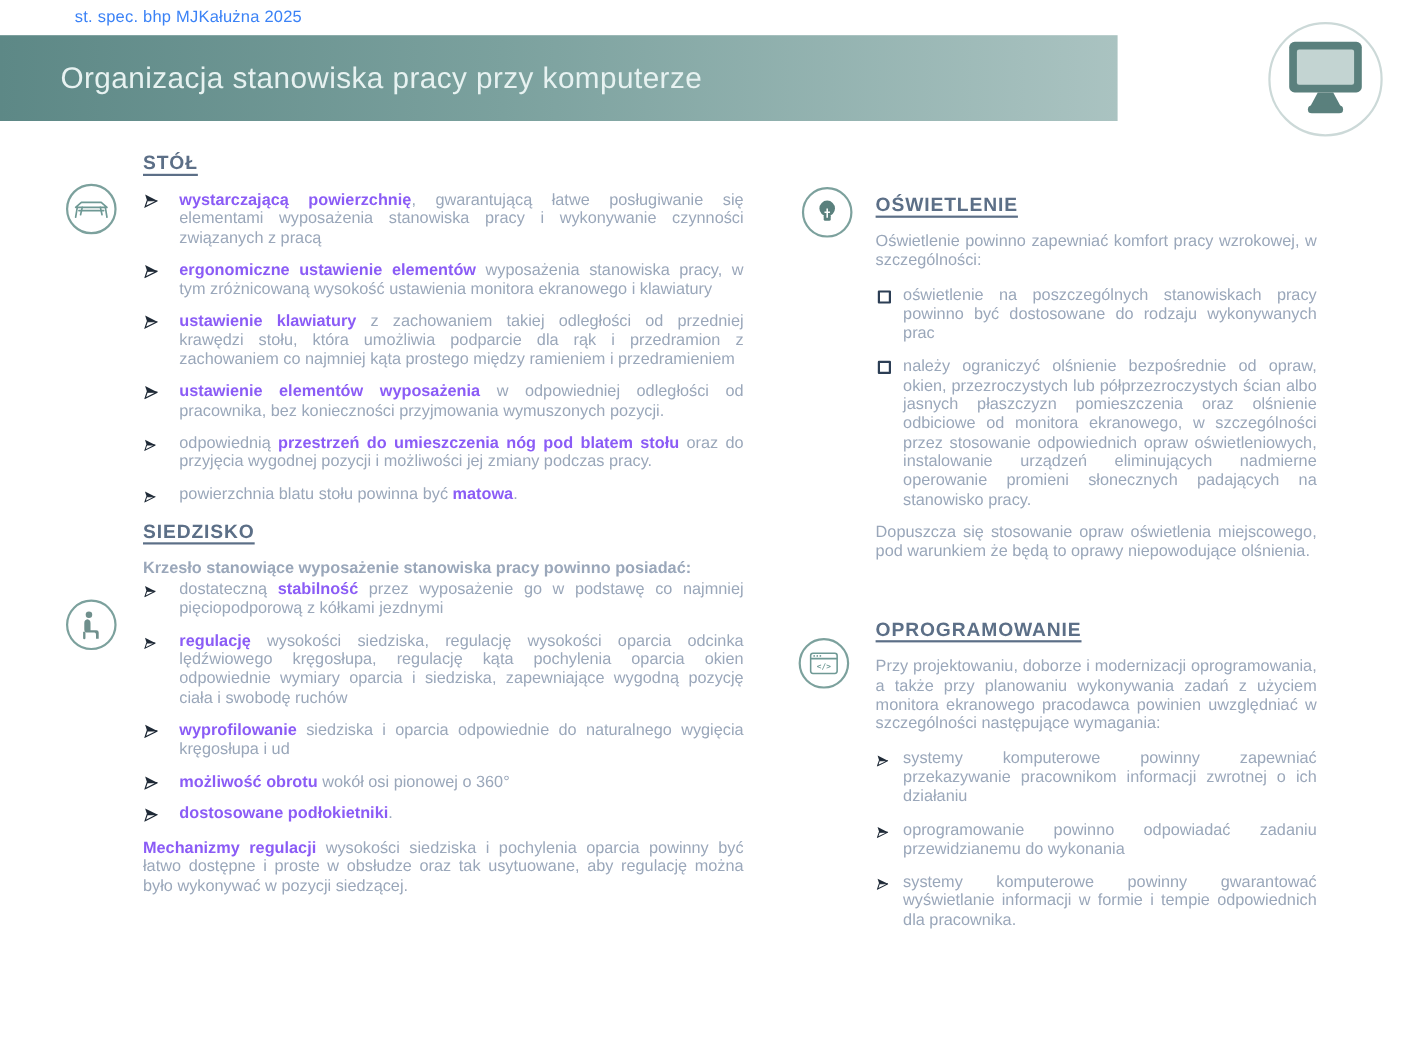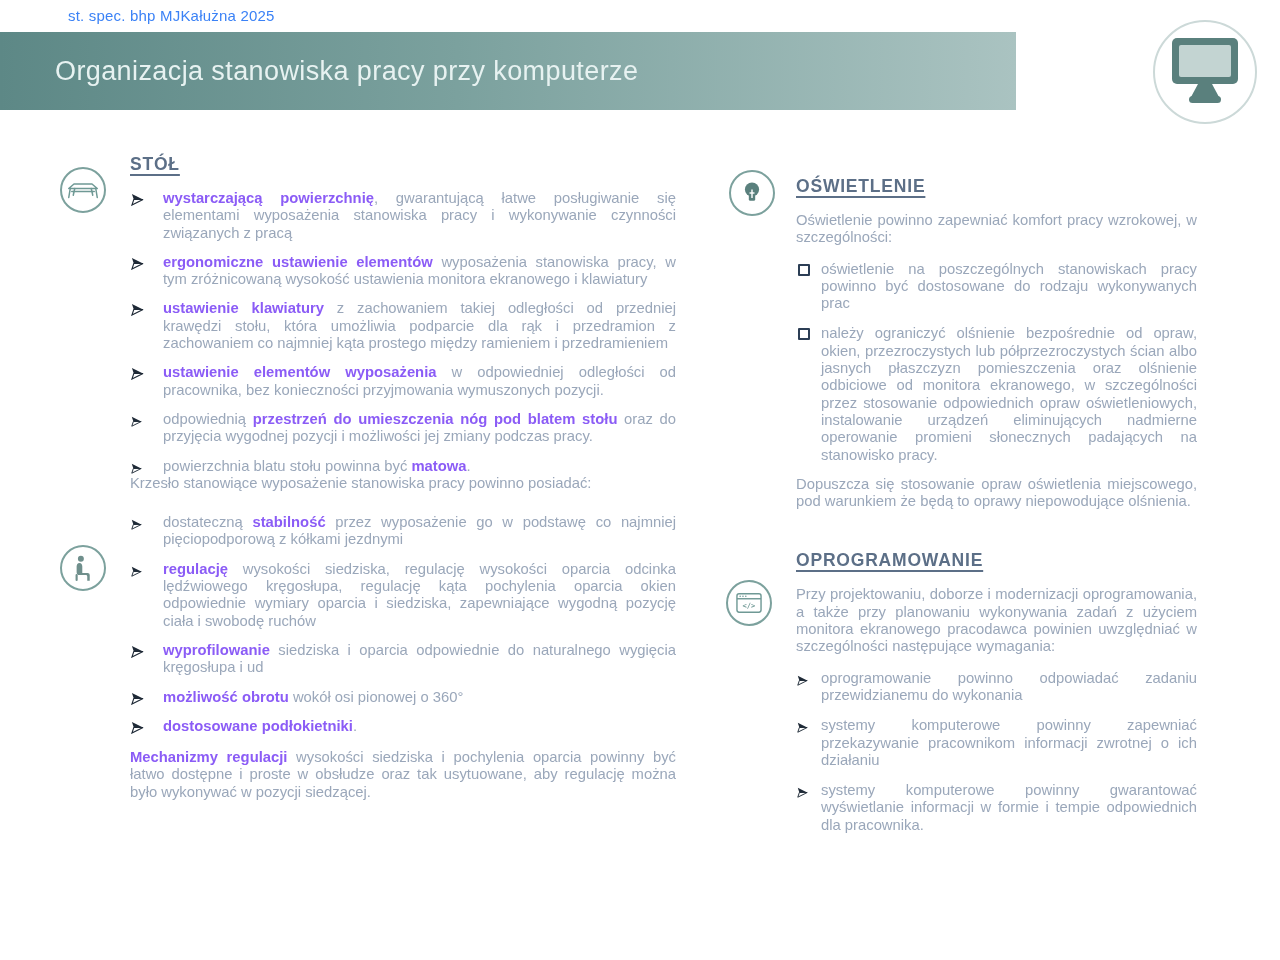--- a/index.html
+++ b/index.html
@@ -31,34 +31,34 @@
     position:absolute;width:46px;height:46px;border-radius:50%;
     border:2px solid #7ca19d;box-sizing:border-box;background:#ffffff;
     display:flex;align-items:center;justify-content:center;
   }
   .ic-table{left:60px;top:167px;}
   .ic-chair{left:60px;top:545px;}
   .ic-bulb{left:729px;top:170px;}
   .ic-code{left:726px;top:580px;}
   
   .col{position:absolute;}
-  .col-left{left:130px;top:154px;width:546px;}
+  .col-left{left:130px;top:138px;width:546px;}
   .col-right{left:796px;top:176px;width:401px;}
   h2{
     margin:0 0 15px 0;font-size:17.5px;font-weight:bold;color:#5c6f87;letter-spacing:.8px;
     text-decoration:underline;text-underline-offset:4px;text-decoration-thickness:1.5px;
   }
   .sec-siedzisko h2{margin-top:14px;}
-  .sec-oprogramowanie h2{margin-top:40px;}
+  .sec-oprogramowanie h2{margin-top:52px;}
   p{margin:0;}
   .txt{
     font-size:14.8px;line-height:17.3px;color:#9aa7ba;text-align:justify;
   }
   .intro{margin:0 0 16px 0;}
-  .sec-siedzisko .intro{margin-bottom:22px;}
+  .sec-siedzisko .intro{margin-bottom:2px;font-weight:bold;}
   .col-right .intro{margin-bottom:14px;}
   .outro{margin-top:14px;}
   .col-right .outro{margin-top:12px;}
   ul{list-style:none;margin:0;padding:0;}
   li{position:relative;padding-left:33px;margin-bottom:12px;}
   .col-right li{padding-left:25px;margin-bottom:13px;}
   li:last-child{margin-bottom:0;}
   .mk{position:absolute;left:1px;top:2px;width:14px;height:14px;}
   .mk-sq{
     position:absolute;left:2px;top:3px;width:8px;height:8px;
@@ -166,20 +166,21 @@
         <span class="mk"><svg width="11" height="11" viewBox="0 0 14 14">
               <path d="M1 1 L13 7 L3 7 Z" fill="#1e2936"></path>
               <path d="M3 7 L13 7 L1 13 Z" fill="none" stroke="#1e2936" stroke-width="1.2"></path>
             </svg></span>
         <span class="txt li-text"><span>powierzchnia blatu stołu powinna być </span><span class="b">matowa</span><span>.</span></span>
       </li>
     </ul>
   </section>
 
   <section class="sec-siedzisko">
+    <h2>SIEDZISKO</h2>
     <p class="txt intro">Krzesło stanowiące wyposażenie stanowiska pracy powinno posiadać:</p>
     <ul>
       <li>
         <span class="mk"><svg width="11" height="11" viewBox="0 0 14 14">
               <path d="M1 1 L13 7 L3 7 Z" fill="#1e2936"></path>
               <path d="M3 7 L13 7 L1 13 Z" fill="none" stroke="#1e2936" stroke-width="1.2"></path>
             </svg></span>
         <span class="txt li-text"><span>dostateczną </span><span class="b">stabilność</span><span> przez wyposażenie go w podstawę co najmniej pięciopodporową z kółkami jezdnymi</span></span>
       </li>
       <li>
@@ -236,32 +237,32 @@
 
   <section class="sec-oprogramowanie">
     <h2>OPROGRAMOWANIE</h2>
     <p class="txt intro">Przy projektowaniu, doborze i modernizacji oprogramowania, a także przy planowaniu wykonywania zadań z użyciem monitora ekranowego pracodawca powinien uwzględniać w szczególności następujące wymagania:</p>
     <ul>
       <li>
         <span class="mk"><svg width="11" height="11" viewBox="0 0 14 14">
               <path d="M1 1 L13 7 L3 7 Z" fill="#1e2936"></path>
               <path d="M3 7 L13 7 L1 13 Z" fill="none" stroke="#1e2936" stroke-width="1.2"></path>
             </svg></span>
+        <span class="txt li-text"><span>systemy komputerowe powinny zapewniać przekazywanie pracownikom informacji zwrotnej o ich działaniu</span></span>
+      </li>
+      <li>
+        <span class="mk"><svg width="11" height="11" viewBox="0 0 14 14">
+              <path d="M1 1 L13 7 L3 7 Z" fill="#1e2936"></path>
+              <path d="M3 7 L13 7 L1 13 Z" fill="none" stroke="#1e2936" stroke-width="1.2"></path>
+            </svg></span>
         <span class="txt li-text"><span>oprogramowanie powinno odpowiadać zadaniu przewidzianemu do wykonania</span></span>
       </li>
       <li>
         <span class="mk"><svg width="11" height="11" viewBox="0 0 14 14">
               <path d="M1 1 L13 7 L3 7 Z" fill="#1e2936"></path>
               <path d="M3 7 L13 7 L1 13 Z" fill="none" stroke="#1e2936" stroke-width="1.2"></path>
             </svg></span>
-        <span class="txt li-text"><span>systemy komputerowe powinny zapewniać przekazywanie pracownikom informacji zwrotnej o ich działaniu</span></span>
-      </li>
-      <li>
-        <span class="mk"><svg width="11" height="11" viewBox="0 0 14 14">
-              <path d="M1 1 L13 7 L3 7 Z" fill="#1e2936"></path>
-              <path d="M3 7 L13 7 L1 13 Z" fill="none" stroke="#1e2936" stroke-width="1.2"></path>
-            </svg></span>
         <span class="txt li-text"><span>systemy komputerowe powinny gwarantować wyświetlanie informacji w formie i tempie odpowiednich dla pracownika.</span></span>
       </li>
     </ul>
   </section>
 
 </div>
 
 </body></html>

